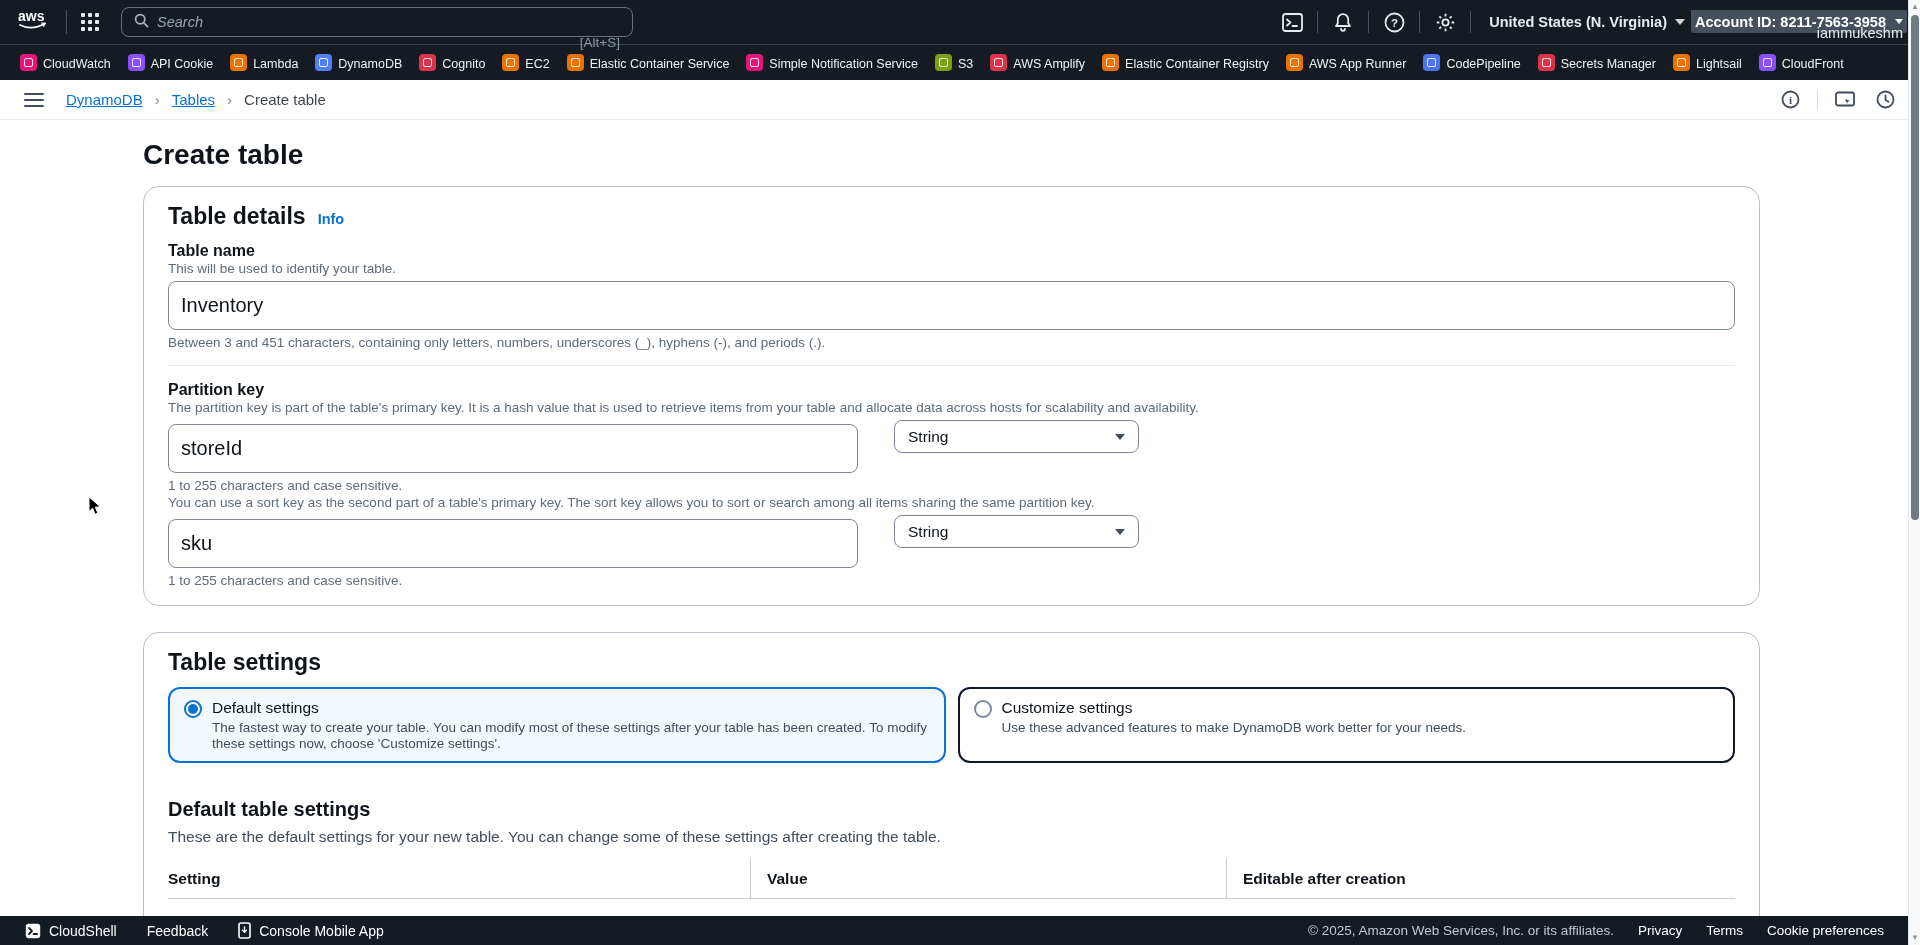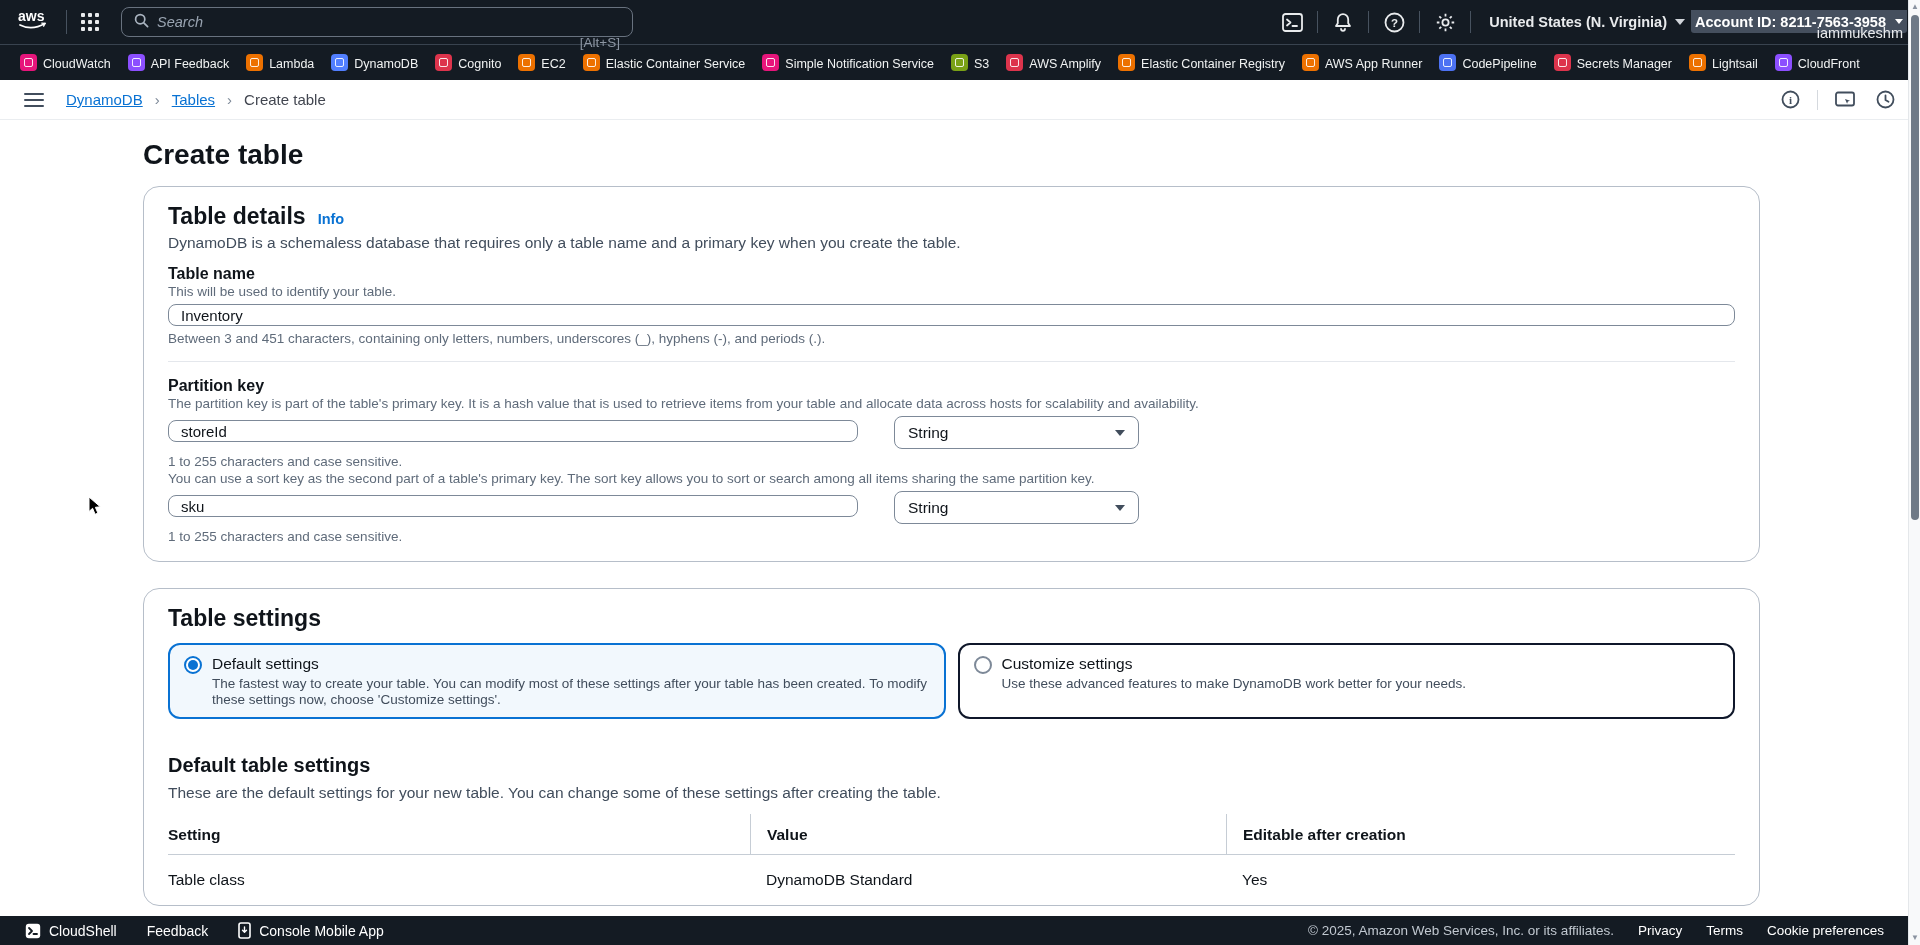--- a/index.html
+++ b/index.html
@@ -48,21 +48,21 @@
   .card { background:#fff; border:1px solid #b6bec9; border-radius:16px; padding:16px 24px; margin-top:14px; }
   .card2 { margin-top:26px; }
   .card-title-row { display:flex; align-items:baseline; gap:12px; }
   .card-title { font-size:23px; line-height:26px; font-weight:700; color:#0f141a; }
   .info-link { font-size:14.5px; font-weight:600; color:#0972d3; cursor:pointer; }
   .card-desc { margin-top:4px; font-size:15.5px; line-height:19px; color:#414d5c; }
   .field-label { margin-top:12px; font-size:16px; line-height:19px; font-weight:700; color:#0f141a; }
   .field-label.mt16 { margin-top:14px; }
   .optional { font-weight:400; font-style:italic; color:#414d5c; }
   .field-help { font-size:13.5px; line-height:16px; color:#5f6b7a; margin-top:1px; }
-  .text-input { display:block; margin-top:4px; height:22px; width:100%; border:1px solid #7d8998; border-radius:8px; padding:0 12px; font-size:15px; color:#0f141a; font-family:"Liberation Sans", sans-serif; outline:none; background:#fff; }
+  .text-input { display:block; margin-top:4px; height:49px; width:100%; border:1px solid #7d8998; border-radius:8px; padding:0 12px; font-size:20px; color:#0f141a; font-family:"Liberation Sans", sans-serif; outline:none; background:#fff; }
   .constraint { font-size:13.5px; line-height:16px; color:#5f6b7a; margin-top:5px; }
   .hr { border-top:1px solid #e4e7ec; margin-top:14px; }
   .key-row { display:flex; gap:36px; margin-top:4px; }
   .key-input { width:690px; flex:none; }
   .select { width:245px; height:33px; border:1px solid #7d8998; border-radius:8px; display:flex; align-items:center; justify-content:space-between; padding:0 13px; font-size:15.5px; color:#0f141a; cursor:pointer; background:#fff; }
   .select .caret-down { border-top-color:#414d5c; }
 
   
   .tiles { display:grid; grid-template-columns:1fr 1fr; gap:12px; margin-top:12px; }
   .tile { border:2px solid #0f172a; border-radius:12px; padding:9px 14px; display:flex; gap:10px; background:#fff; cursor:pointer; }
@@ -178,21 +178,21 @@
 
 <nav class="favbar">
 
     <span class="fav-item">
       <span class="fav-ico" style="background: rgb(231, 21, 123);"></span>
       <span>CloudWatch</span>
     </span>
 
     <span class="fav-item">
       <span class="fav-ico" style="background: rgb(140, 79, 255);"></span>
-      <span>API Feedback</span>
+      <span>API Cookie</span>
     </span>
 
     <span class="fav-item">
       <span class="fav-ico" style="background: rgb(237, 113, 0);"></span>
       <span>Lambda</span>
     </span>
 
     <span class="fav-item">
       <span class="fav-ico" style="background: rgb(82, 127, 255);"></span>
       <span>DynamoDB</span>
@@ -296,21 +296,20 @@
 </div>
 
 <main class="content">
   <h1 class="page-title">Create table</h1>
 
   <section class="card">
     <div class="card-title-row">
       <span class="card-title">Table details</span>
       <span class="info-link">Info</span>
     </div>
-    <div class="card-desc">DynamoDB is a schemaless database that requires only a table name and a primary key when you create the table.</div>
 
     <div class="field-label">Table name</div>
     <div class="field-help">This will be used to identify your table.</div>
     <input class="text-input" type="text" value="Inventory" style="">
     <div class="constraint">Between 3 and 451 characters, containing only letters, numbers, underscores (_), hyphens (-), and periods (.).</div>
 
     <div class="hr"></div>
 
     <div class="field-label mt16">Partition key</div>
     <div class="field-help">The partition key is part of the table's primary key. It is a hash value that is used to retrieve items from your table and allocate data across hosts for scalability and availability.</div>

